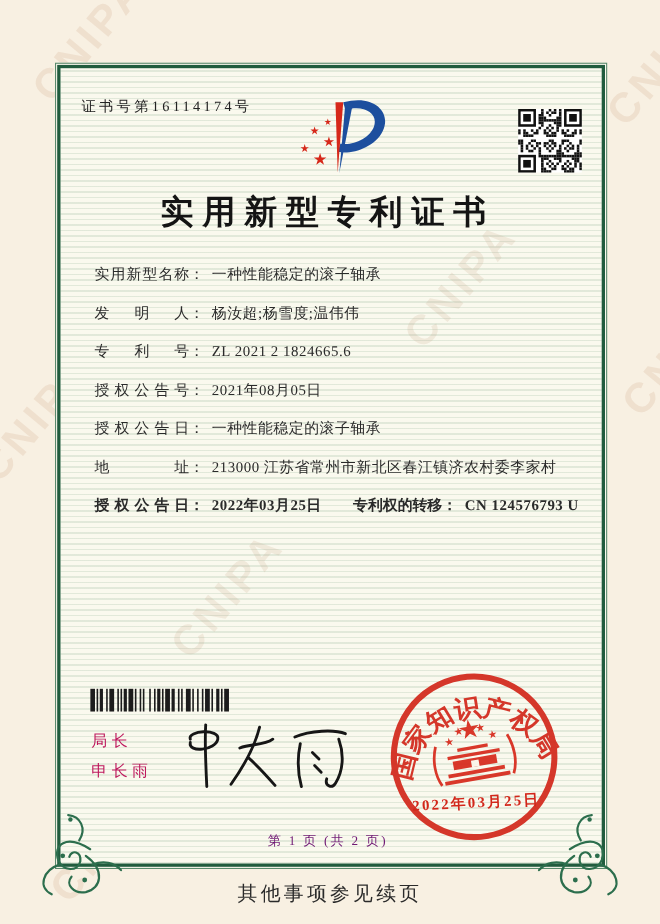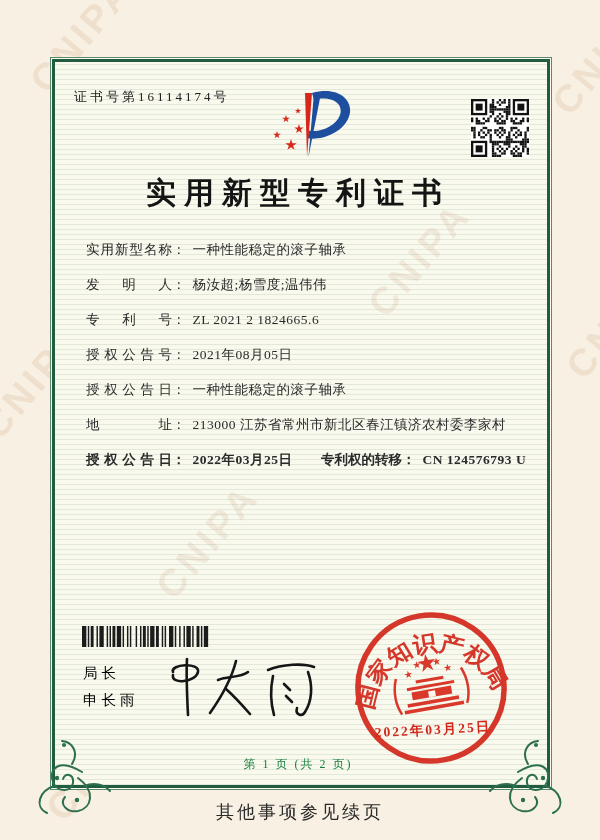--- a/index.html
+++ b/index.html
@@ -53,34 +53,34 @@
   .grant2{position:absolute;left:235px;display:inline-block;}
   .paras{
     position:absolute;left:26px;top:429px;width:453px;
     font-size:13px;line-height:21.6px;text-align:justify;
     letter-spacing:0.4px;color:#1f1f1f;
   }
   .paras p{margin:0;text-indent:2em;}
   .barcode{position:absolute;left:34px;top:569px;width:162px;height:21px;}
   .signer{
     position:absolute;left:35px;font-size:14.5px;letter-spacing:4px;
-    font-family:Liberation Sans, sans-serif;color:#000000;
+    font-family:Liberation Sans, sans-serif;color:#be185d;
   }
   .signer.t1{top:607px;}
   .signer.t2{top:634px;}
   .signature{position:absolute;left:108px;top:592px;width:190px;height:80px;}
   .seal{position:absolute;left:304px;top:552px;width:158px;height:158px;opacity:0.93;mix-blend-mode:multiply;}
   .sealdate{
     position:absolute;left:300px;top:664px;width:170px;text-align:center;
     color:#d2271b;font-size:13.5px;font-weight:bold;letter-spacing:2px;
     transform:rotate(-3deg);
   }
   .pagenum{
     position:absolute;left:0;top:699px;width:100%;text-align:center;
-    font-size:12px;letter-spacing:2px;color:#15803d;
+    font-size:12px;letter-spacing:2px;color:#701a75;
   }
   .footer-note{
     position:absolute;left:0;top:800px;width:600px;text-align:center;
     font-size:18px;letter-spacing:3px;color:#2a2a2a;z-index:3;
   }
   .flourish{position:absolute;width:110px;height:110px;z-index:4;pointer-events:none;}
   .flourish.bl{left:20px;top:712px;}
   .flourish.br{left:470px;top:712px;transform:scaleX(-1);}
 </style>
 </head>

